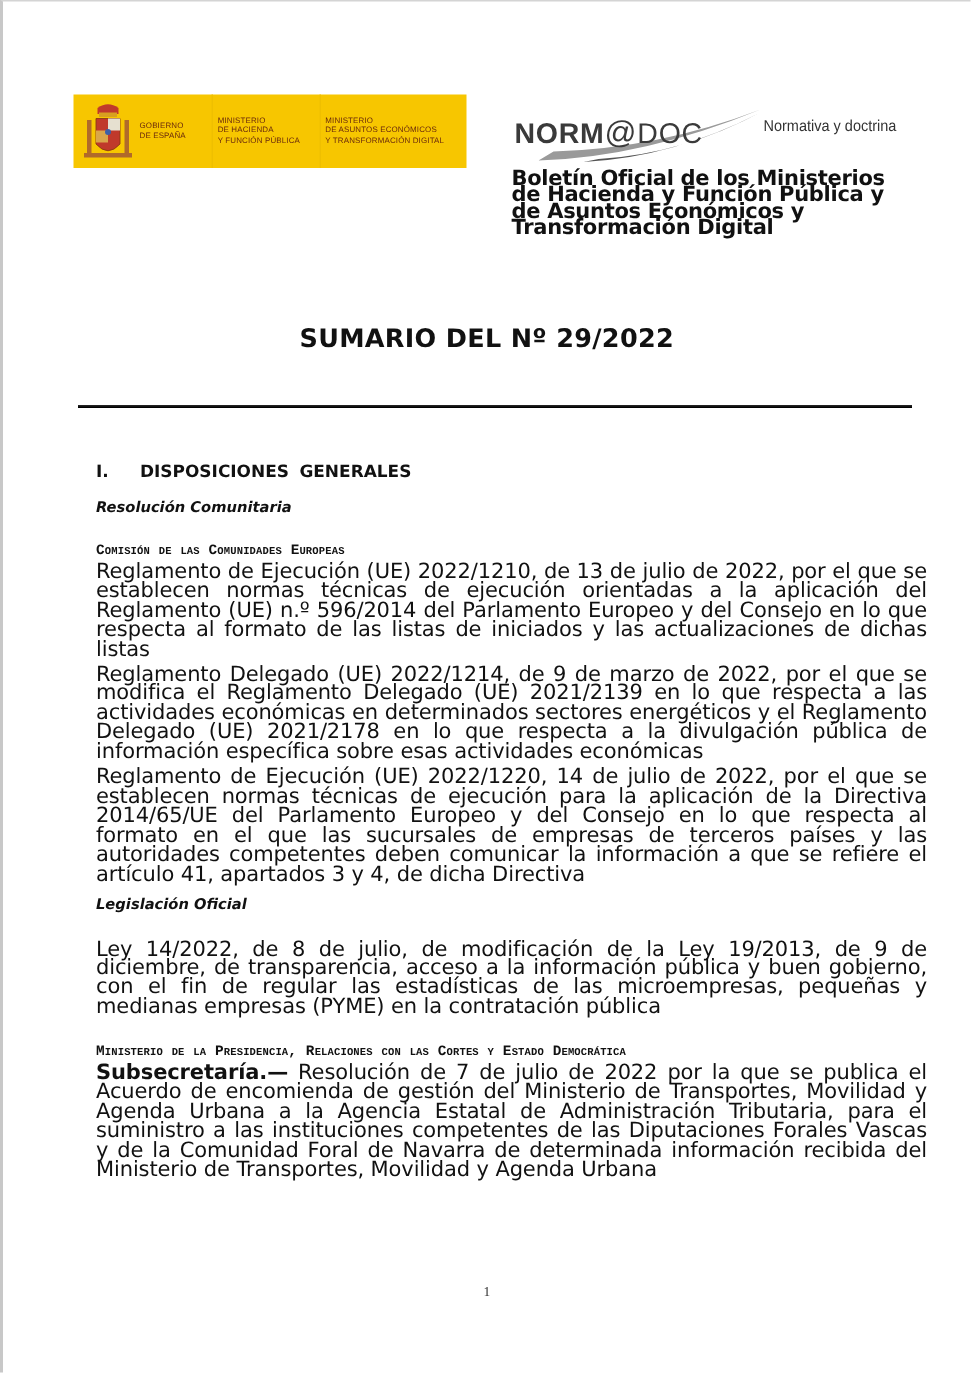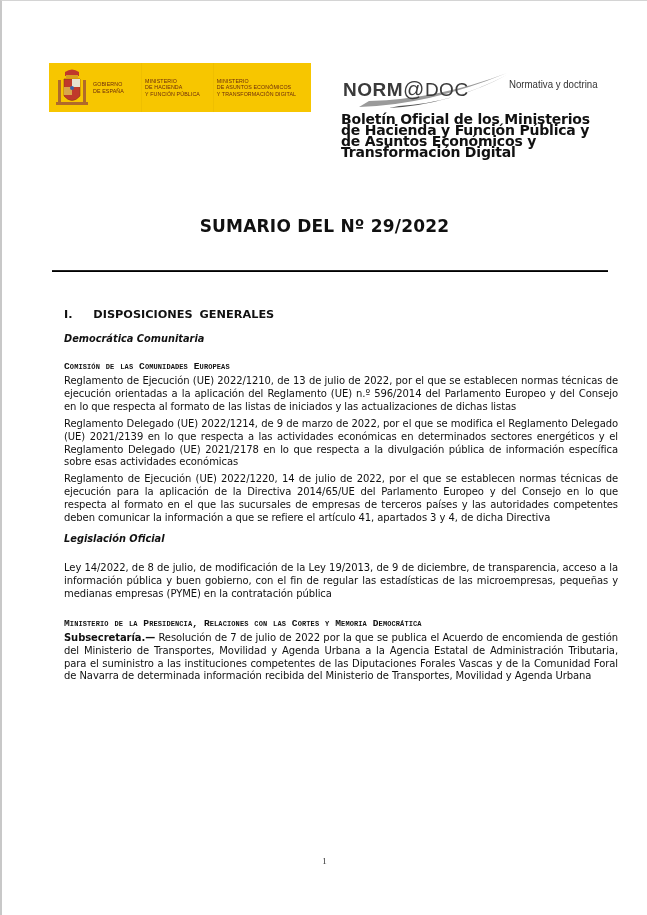--- a/index.html
+++ b/index.html
@@ -53,21 +53,21 @@
     font-family: "DejaVu Sans", sans-serif; font-weight: bold; font-size: 11.3px; margin: 0 0 12px 0; word-spacing: 3px;
   }
   .sub-heading {
     font-family: "DejaVu Sans", sans-serif; font-weight: bold; font-style: italic; font-size: 9.8px; margin: 0 0 17px 0;
   }
   .org {
     font-family: Liberation Mono, monospace; font-weight: bold; font-size: 9.6px; font-variant: small-caps;
     margin: 0 0 3px 0; letter-spacing: 0.1px;
   }
   .entry {
-    font-family: "DejaVu Sans", sans-serif; font-size: 10px; line-height: 12.9px; text-align: justify;
+    font-family: "DejaVu Sans", sans-serif; font-size: 14px; line-height: 12.9px; text-align: justify;
     margin: 0 0 4px 0; letter-spacing: -0.08px; hyphens: manual;
   }
   .entry .lead { font-weight: bold; }
   .gap-org { height: 13px; }
   .page-num {
     position: absolute; left: 0; right: 0; top: 855px; text-align: center;
     font-family: "Liberation Serif", serif; font-size: 9px; color: #333;
   }
 </style>
 </head>
@@ -114,27 +114,27 @@
   <div class="nd-tag">Normativa y doctrina</div>
 </div>
 <div class="boletin">Boletín Oficial de los Ministerios de Hacienda y Función Pública y de Asuntos Económicos y Transformación Digital</div>
 
 <div class="title">SUMARIO DEL Nº 29/2022</div>
 <div class="rule"></div>
 
 <div class="content">
   <div class="sec-heading"><span>I.</span>&nbsp;&nbsp; <span>DISPOSICIONES GENERALES</span></div>
 
-  <div class="sub-heading">Democrática Comunitaria</div>
+  <div class="sub-heading">Resolución Comunitaria</div>
   <div class="org">Comisión de las Comunidades Europeas</div>
   <p class="entry">Reglamento de Ejecución (UE) 2022/1210, de 13 de julio de 2022, por el que se establecen normas técnicas de ejecución orientadas a la aplicación del Reglamento (UE) n.º 596/2014 del Parlamento Europeo y del Consejo en lo que respecta al formato de las listas de iniciados y las actualizaciones de dichas listas</p>
   <p class="entry">Reglamento Delegado (UE) 2022/1214, de 9 de marzo de 2022, por el que se modifica el Reglamen­to Delegado (UE) 2021/2139 en lo que respecta a las actividades económicas en determinados sec­tores energéticos y el Reglamento Delegado (UE) 2021/2178 en lo que respecta a la divulgación pública de información específica sobre esas actividades económicas</p>
   <p class="entry" style="margin-bottom:8px">Reglamento de Ejecución (UE) 2022/1220, 14 de julio de 2022, por el que se establecen normas técnicas de ejecución para la aplicación de la Directiva 2014/65/UE del Parlamento Europeo y del Consejo en lo que respecta al formato en el que las sucursales de empresas de terceros países y las autoridades competentes deben comunicar la información a que se refiere el artículo 41, apartados 3 y 4, de dicha Directiva</p>
 
   <div class="sub-heading" style="margin-bottom:18px">Legislación Oficial</div>
   <p class="entry">Ley 14/2022, de 8 de julio, de modificación de la Ley 19/2013, de 9 de diciembre, de transparencia, acceso a la información pública y buen gobierno, con el fin de regular las estadísticas de las micro­empresas, pequeñas y medianas empresas (PYME) en la contratación pública</p>
   <div class="gap-org"></div>
 
-  <div class="org">Ministerio de la Presidencia, Relaciones con las Cortes y Memoria Democrática</div>
+  <div class="org">Ministerio de la Presidencia, Relaciones con las Cortes y Estado Democrática</div>
   <p class="entry"><span class="lead">Subsecretaría.—</span><span> Resolución de 7 de julio de 2022 por la que se publica el Acuerdo de encomienda de gestión del Ministerio de Transportes, Movilidad y Agenda Urbana a la Agencia Estatal de Admi­nistración Tributaria, para el suministro a las instituciones competentes de las Diputaciones Forales Vascas y de la Comunidad Foral de Navarra de determinada información recibida del Ministerio de Transportes, Movilidad y Agenda Urbana</span></p>
 </div>
 
 <div class="page-num">1</div>
 
 </body></html>

